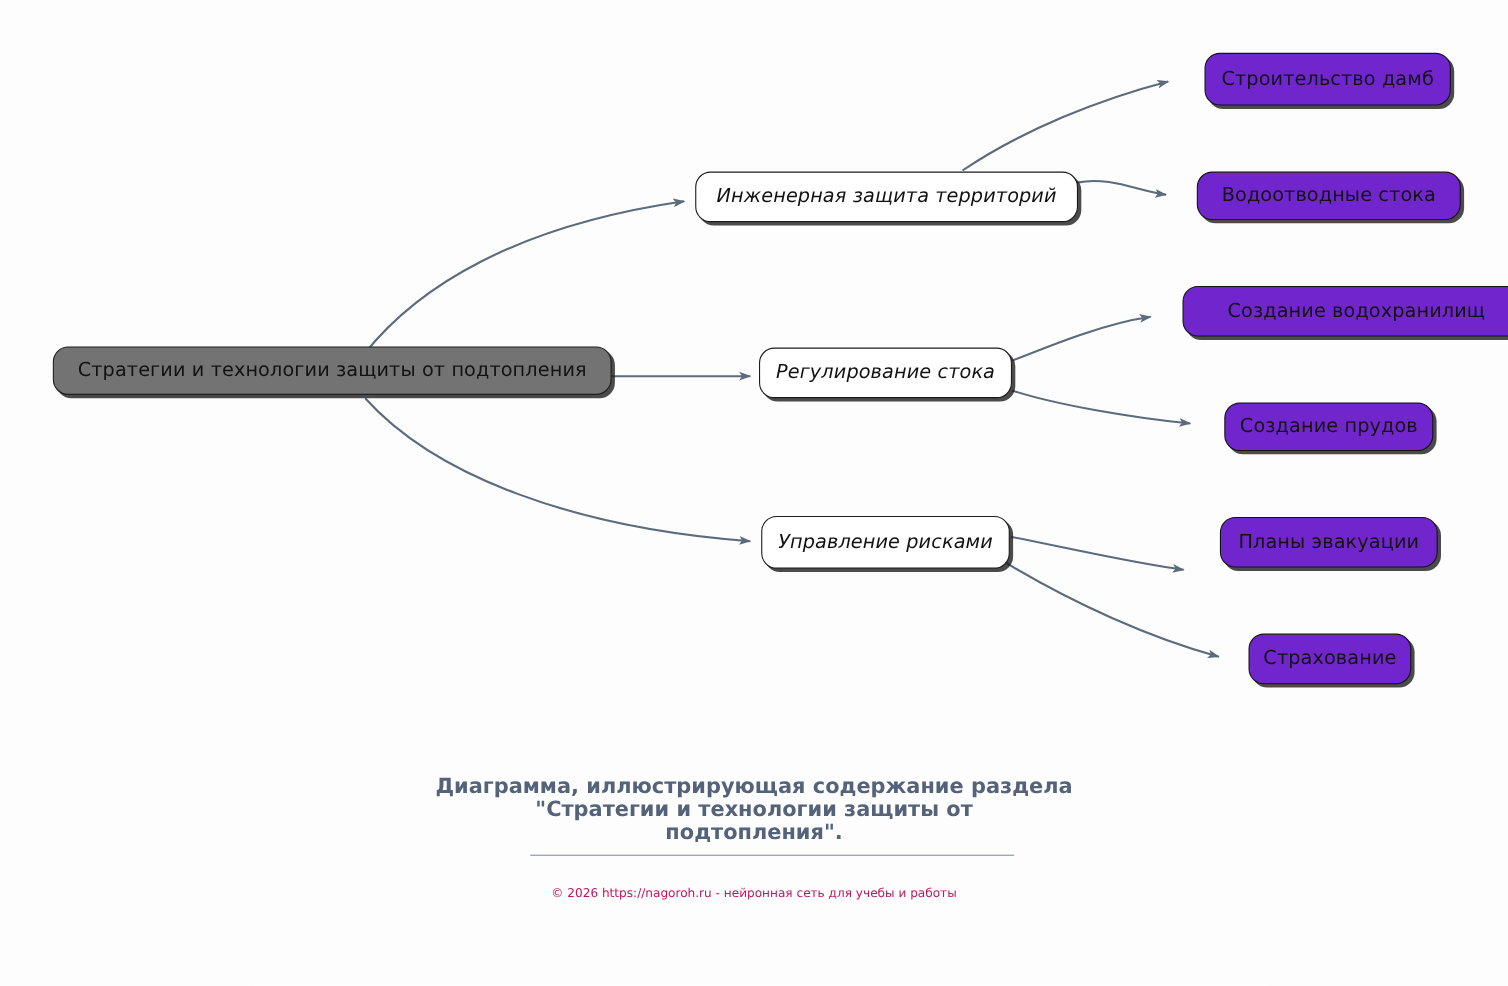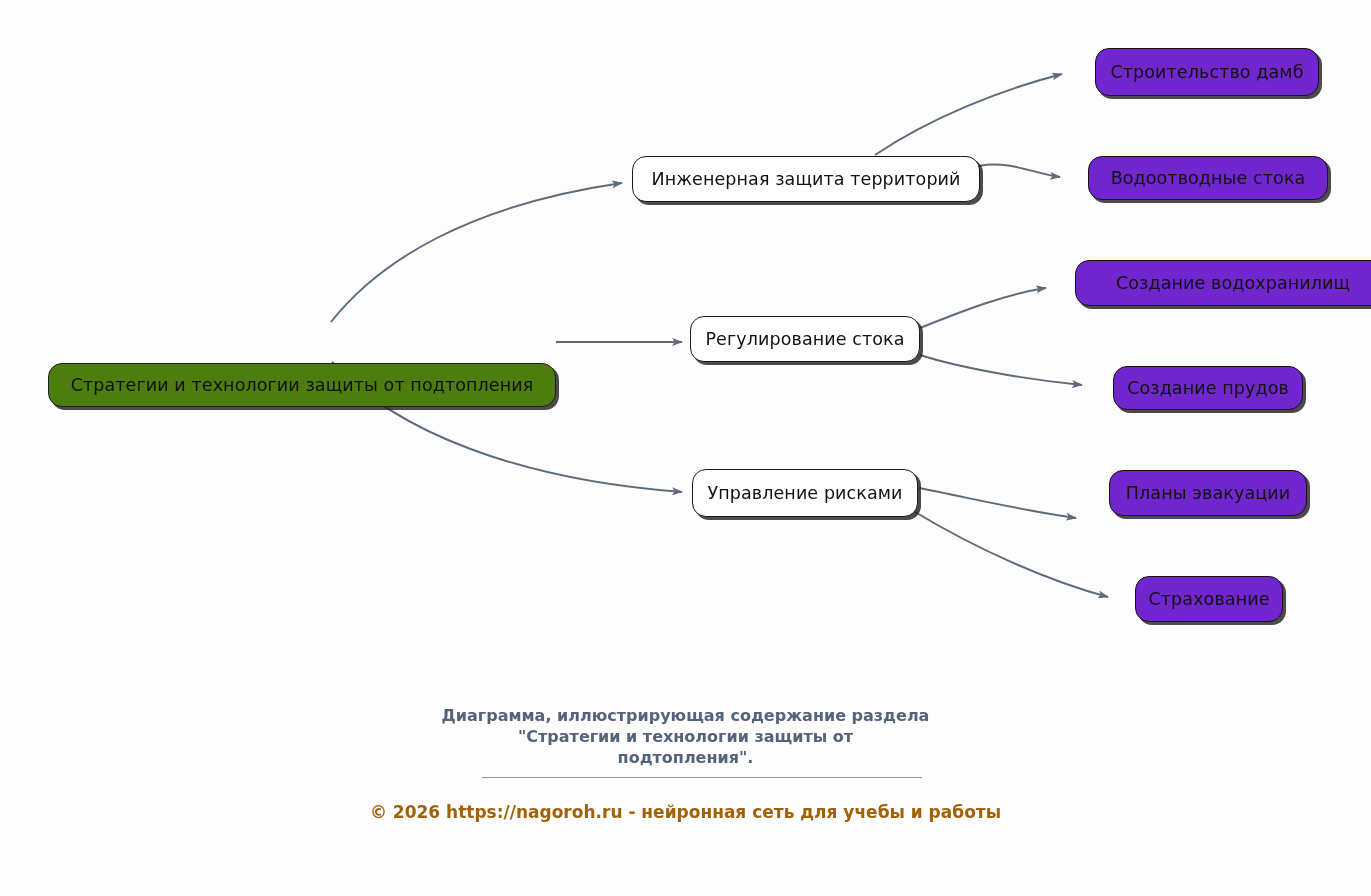--- a/index.html
+++ b/index.html
@@ -31,59 +31,59 @@
     justify-content: center;
     border-radius: 14px;
     border: 1.6px solid #1d1d1d;
     color: #121212;
     font-size: 17.5px;
     letter-spacing: 0.1px;
     white-space: nowrap;
     box-shadow: 3px 3px 0 rgba(30,30,30,0.80);
   }
   .node.root {
-    background: #4d7c0f;
+    background: #737373;
     border-color: #1f1f1f;
-    margin-top: 48px;
   }
   .node.branch {
     background: #ffffff;
     border-color: #1b1b1b;
+    font-style: italic;
   }
   .node.leaf {
     background: #7126cd;
     border-color: #131313;
     margin-left: 20px;
   }
   .caption-block {
     position: absolute;
     left: 0;
     width: 1371px;
     text-align: center;
   }
   .caption-title {
     top: 705px;
     color: #55637a;
-    font-size: 16px;
+    font-size: 19px;
     font-weight: bold;
     line-height: 21px;
   }
   .caption-rule {
     position: absolute;
     top: 777px;
     left: 482px;
     width: 440px;
     height: 1px;
     background: #8b93a4;
   }
   .caption-footer {
     top: 800px;
-    color: #a16207;
-    font-size: 17px;
-    font-weight: bold;
+    color: #be185d;
+    font-size: 11px;
+    font-weight: normal;
     line-height: 24px;
   }
 </style>
 </head>
 <body>
 
 <div id="page">
 
   <svg id="edge-layer" viewBox="0 0 1371 896" xmlns="http://www.w3.org/2000/svg">
     <defs>

